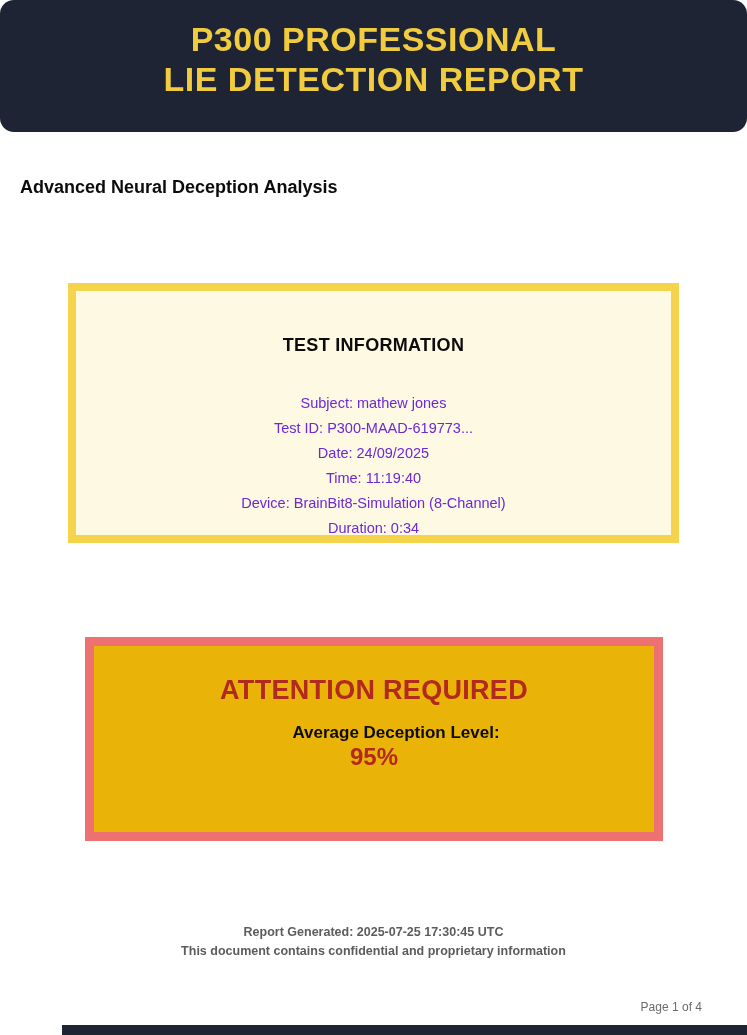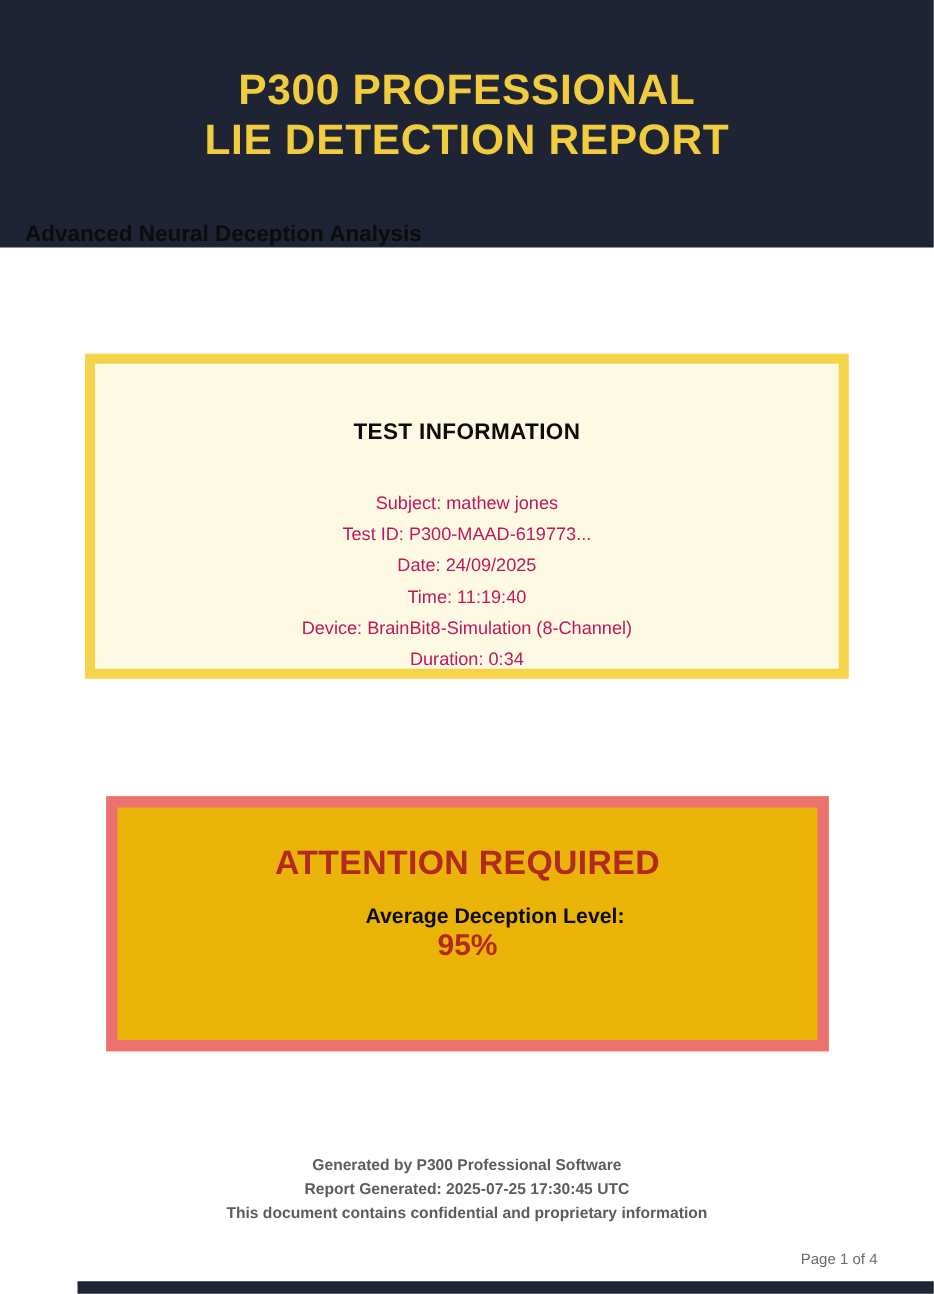--- a/index.html
+++ b/index.html
@@ -6,23 +6,23 @@
   html, body { background: #ffffff; }
   body {
     width: 747px; height: 1035px;
     font-family: "Liberation Sans", sans-serif;
     position: relative; overflow: hidden;
   }
   .page { position: absolute; inset: 0; background: #ffffff; }
 
   
   .report-header {
-    position: absolute; left: 0; top: 0; width: 747px; height: 198px;
+    position: absolute; left: 0; top: 0; width: 747px; height: 132px;
     background: #1e2433;
-    display: flex; align-items: center; justify-content: center;
+    display: flex; align-items: center; justify-content: center; border-radius: 14px;
   }
   .report-title {
     color: #f0cc3e; font-weight: bold; font-size: 34px; line-height: 40px;
     text-align: center; letter-spacing: 0.5px; margin-top: -14px;
   }
 
   
   .subtitle {
     position: absolute; left: 0; top: 177px; width: 747px;
     text-align: left; font-size: 18px; font-weight: bold; color: #0c0c0c; padding-left: 20px;
@@ -31,21 +31,21 @@
   
   .info-box {
     position: absolute; left: 68px; top: 283px; width: 611px; height: 260px;
     border: 8px solid #f5d44b; background: #fdf9e3; text-align: center;
   }
   .info-box-title {
     margin-top: 44px; font-size: 18px; font-weight: bold; color: #0c0c0c;
     letter-spacing: 0.3px;
   }
   .info-rows { margin-top: 35px; }
-  .info-row { font-size: 14.5px; color: #be185d; line-height: 25px; }
+  .info-row { font-size: 14.5px; color: #6d28d9; line-height: 25px; }
 
   
   .alert-box {
     position: absolute; left: 85px; top: 637px; width: 578px; height: 204px;
     border: 9px solid #ee7171; background: #eab308; text-align: center;
   }
   .alert-title {
     margin-top: 29px; font-size: 27px; font-weight: bold; color: #b2291f;
     letter-spacing: 0.3px;
   }
@@ -99,21 +99,20 @@
     </div>
   </div>
 
   <div class="alert-box">
     <div class="alert-title">ATTENTION REQUIRED</div>
     <div class="alert-label">Average Deception Level:</div>
     <div class="alert-value">95%</div>
   </div>
 
   <div class="report-footer">
-    <div>Generated by P300 Professional Software</div>
     <div>Report Generated: 2025-07-25 17:30:45 UTC</div>
     <div>This document contains confidential and proprietary information</div>
   </div>
 
   <div class="page-number">Page 1 of 4</div>
 
   <div class="next-page-edge"></div>
 
 </div>
 

